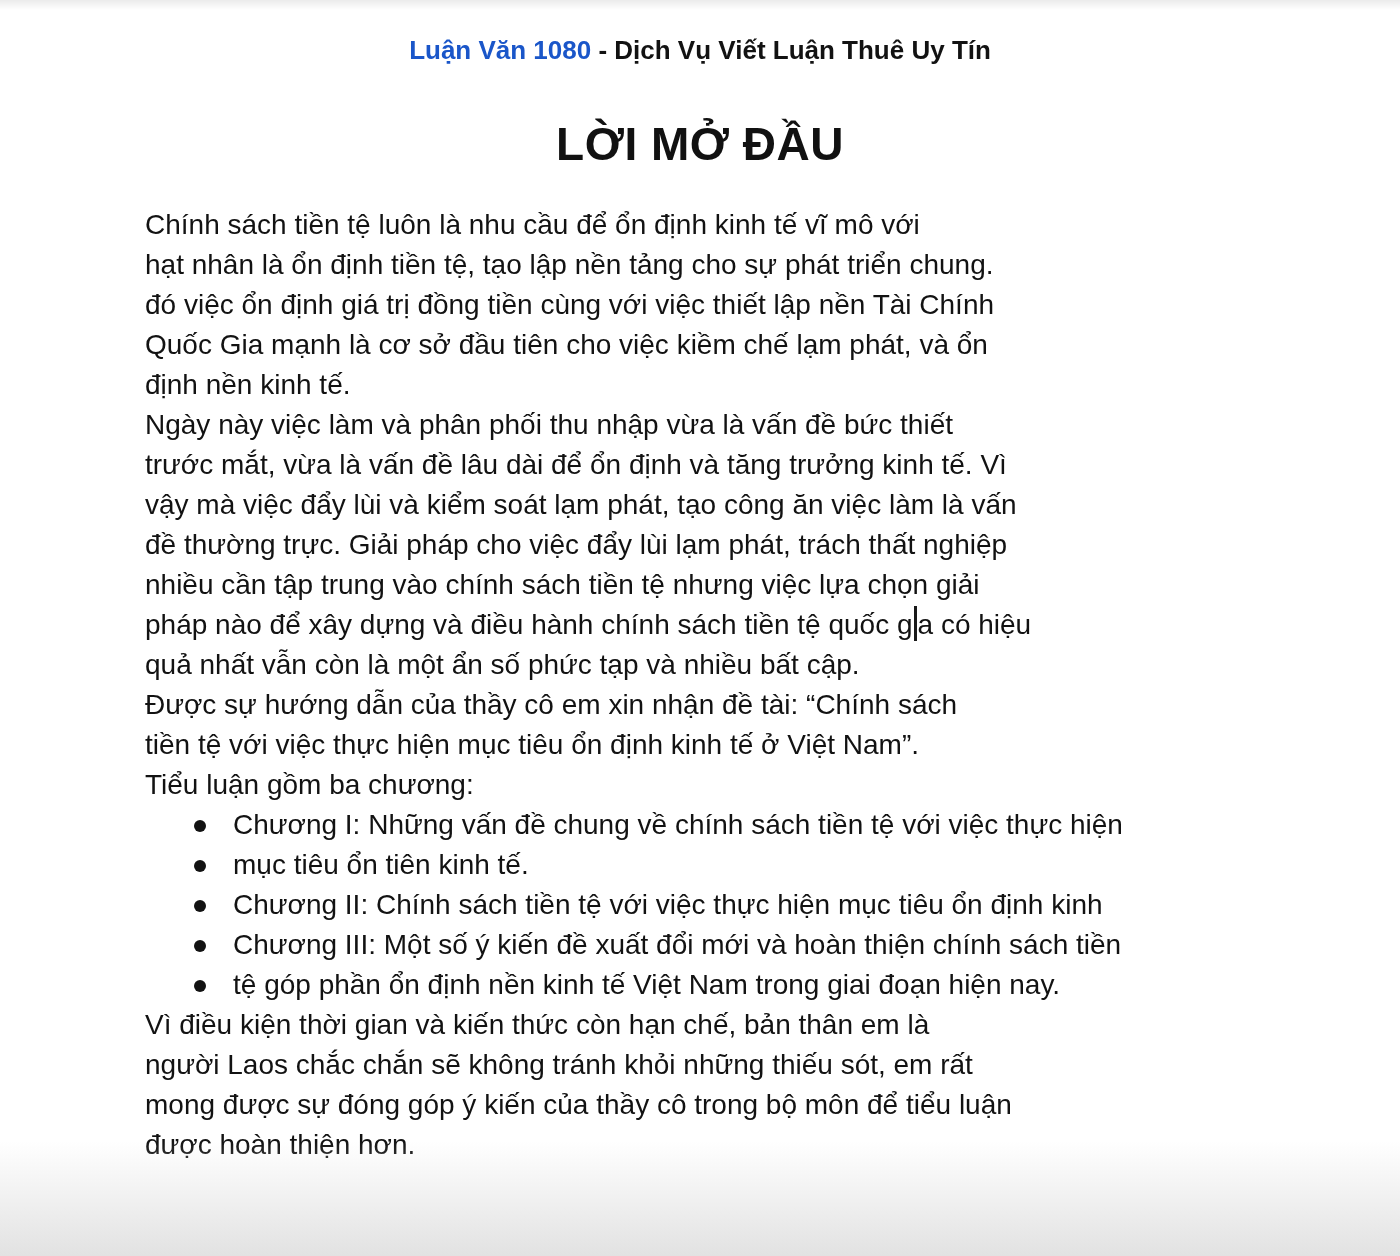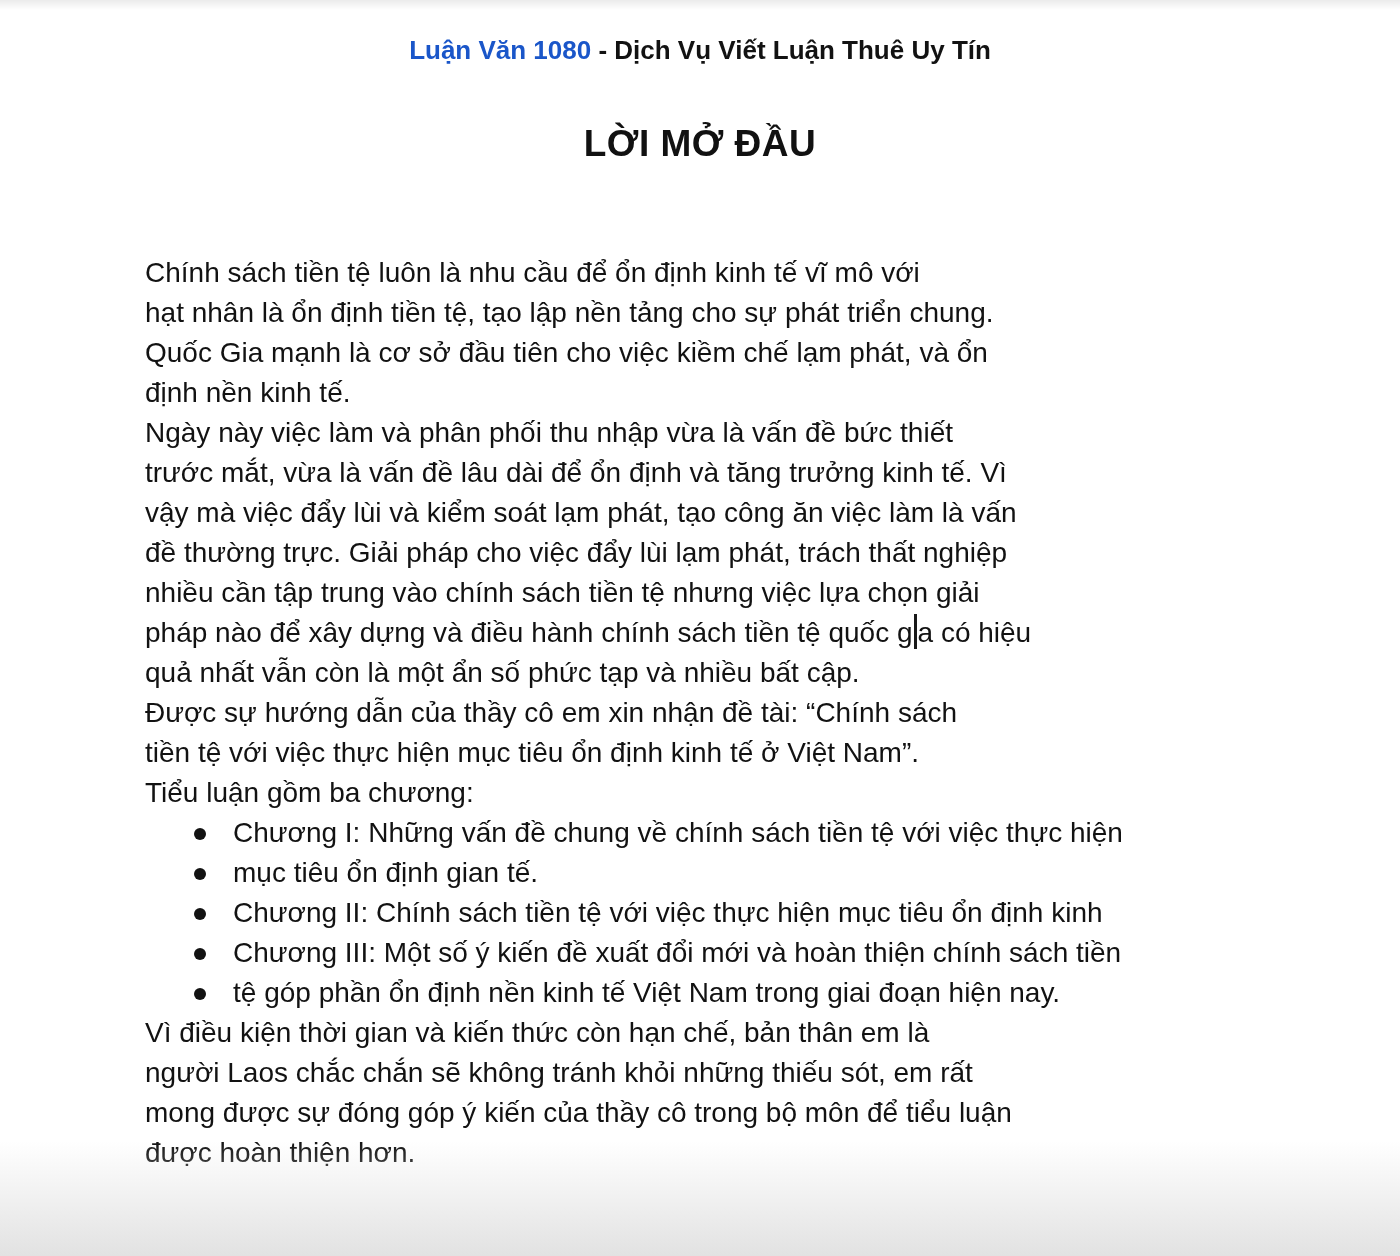--- a/index.html
+++ b/index.html
@@ -49,35 +49,34 @@
     color: #1a56c9;
     text-decoration: none;
     cursor: pointer;
   }
   .page-title {
     position: absolute;
     top: 116px;
     left: 0;
     width: 100%;
     text-align: center;
-    font-size: 37px;
+    font-size: 46px;
     font-weight: bold;
     color: #111111;
     line-height: 56px;
     letter-spacing: 0.5px;
     white-space: nowrap;
   }
   .document-body {
     position: absolute;
     top: 205px;
     left: 145px;
     width: 1110px;
     font-size: 28px;
     color: #121212;
-    margin-top: 48px;
   }
   .line {
     height: 40px;
     line-height: 40px;
     white-space: nowrap;
   }
   .line .b {
     font-weight: normal;
   }
   .line.bullet {
@@ -111,34 +110,35 @@
   <div class="page-header">
     <span class="brand-link">Luận Văn 1080</span><span> - Dịch Vụ Viết Luận Thuê Uy Tín</span>
   </div>
 
   <div class="page-title">LỜI MỞ ĐẦU</div>
 
   <div class="document-body">
 
   <div class="line"><span>Chính sách tiền tệ luôn là nhu cầu để ổn định kinh tế vĩ mô với</span></div>
       <div class="line"><span>hạt nhân là ổn định tiền tệ, tạo lập nền tảng cho sự phát triển chung.</span></div>
+      <div class="line"><span>đó việc ổn định giá trị đồng tiền cùng với việc thiết lập nền Tài Chính</span></div>
       <div class="line"><span>Quốc Gia mạnh là cơ sở đầu tiên cho việc kiềm chế lạm phát, và ổn</span></div>
       <div class="line"><span>định nền kinh tế.</span></div>
       <div class="line"><span>Ngày này việc làm và phân phối thu nhập vừa là vấn đề bức thiết</span></div>
       <div class="line"><span>trước mắt, vừa là vấn đề lâu dài để ổn định và tăng trưởng kinh tế. Vì</span></div>
       <div class="line"><span>vậy mà việc đẩy lùi và kiểm soát lạm phát, tạo công ăn việc làm là vấn</span></div>
       <div class="line"><span>đề thường trực. Giải pháp cho việc đẩy lùi lạm phát, trách thất nghiệp</span></div>
       <div class="line"><span>nhiều cần tập trung vào chính sách tiền tệ nhưng việc lựa chọn giải</span></div>
       <div class="line"><span>pháp nào để xây dựng và điều hành chính sách tiền tệ quốc g</span><span class="caret"></span><span>a có hiệu</span></div>
       <div class="line"><span>quả nhất vẫn còn là một ẩn số phức tạp và nhiều bất cập.</span></div>
       <div class="line"><span>Được sự hướng dẫn của thầy cô em xin nhận đề tài: </span><span class="b">“Chính sách</span></div>
       <div class="line"><span class="b">tiền tệ với việc thực hiện mục tiêu ổn định kinh tế ở Việt Nam”</span><span>.</span></div>
       <div class="line"><span>Tiểu luận gồm ba chương:</span></div>
       <div class="line bullet"><span class="dot"></span><span class="b">Chương I:</span><span> Những vấn đề chung về chính sách tiền tệ với việc thực hiện</span></div>
-      <div class="line bullet"><span class="dot"></span><span>mục tiêu ổn định gian tế.</span></div>
+      <div class="line bullet"><span class="dot"></span><span>mục tiêu ổn tiên kinh tế.</span></div>
       <div class="line bullet"><span class="dot"></span><span class="b">Chương II:</span><span> Chính sách tiền tệ với việc thực hiện mục tiêu ổn định kinh</span></div>
       <div class="line bullet"><span class="dot"></span><span class="b">Chương III:</span><span> Một số ý kiến đề xuất đổi mới và hoàn thiện chính sách tiền</span></div>
       <div class="line bullet"><span class="dot"></span><span>tệ góp phần ổn định nền kinh tế Việt Nam trong giai đoạn hiện nay.</span></div>
       <div class="line"><span>Vì điều kiện thời gian và kiến thức còn hạn chế, bản thân em là</span></div>
       <div class="line"><span>người Laos chắc chắn sẽ không tránh khỏi những thiếu sót, em rất</span></div>
       <div class="line"><span>mong được sự đóng góp ý kiến của thầy cô trong bộ môn để tiểu luận</span></div>
       <div class="line"><span>được hoàn thiện hơn.</span></div>
     </div>
 
   <div class="bottom-fade"></div>

